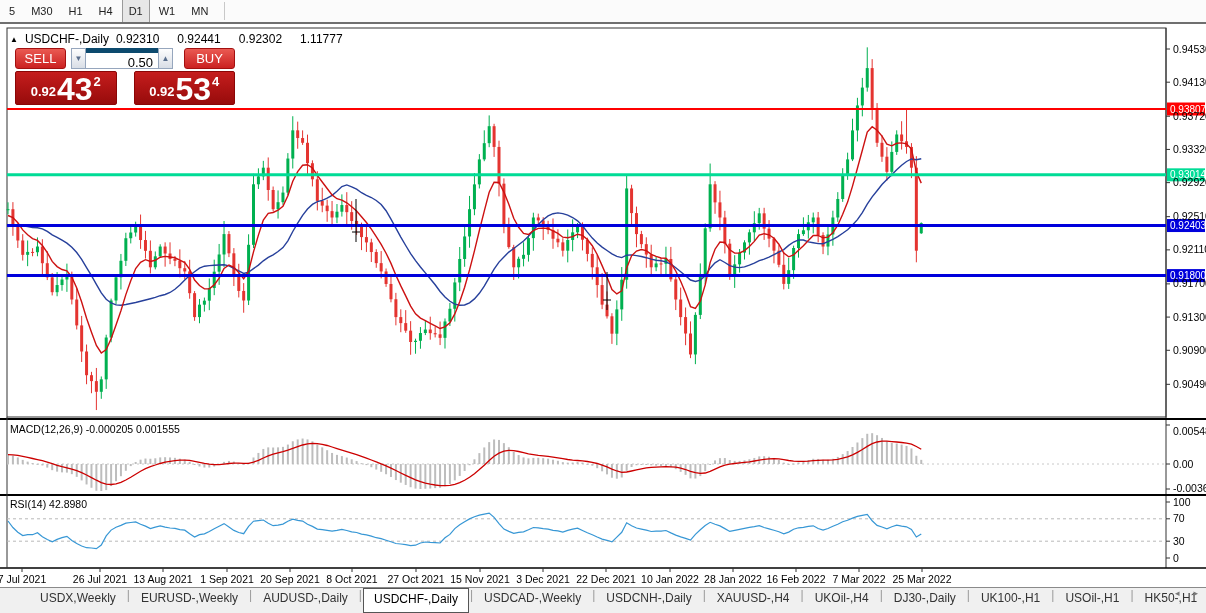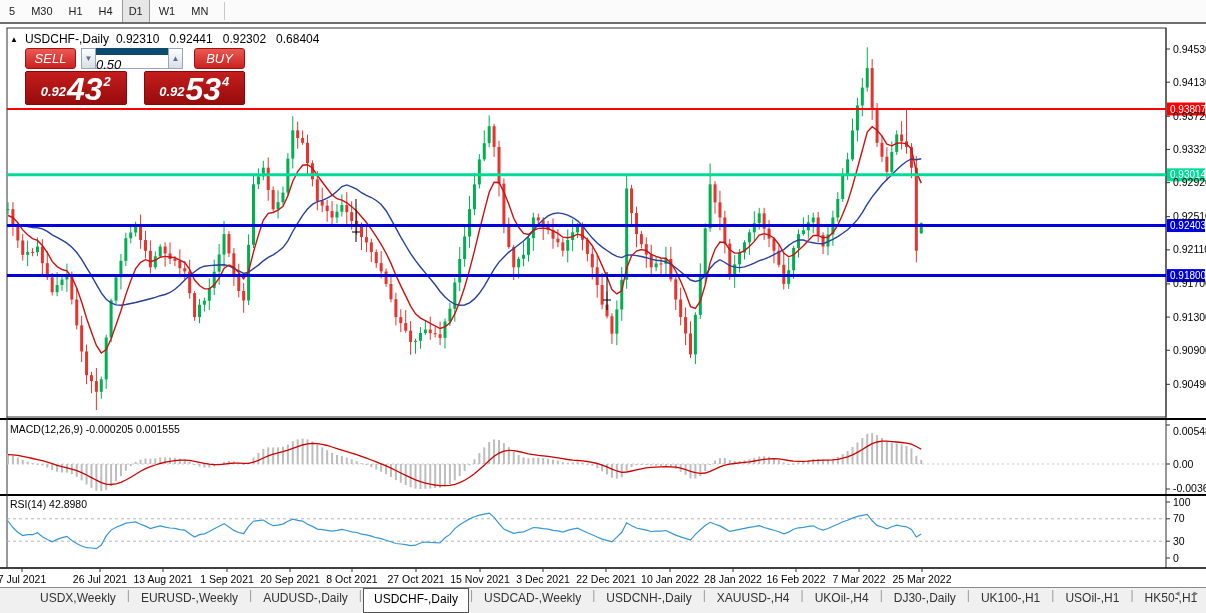--- a/index.html
+++ b/index.html
@@ -9,34 +9,34 @@
   .tf-btn{font-size:11px;color:#222;padding:2px 7px;margin:0 1px;cursor:default;}
   .tf-btn.active{background:#e7e7e7;border:1px solid #9a9a9a;padding:9px 6px;}
   .tf-sep{width:1px;height:18px;background:#c8c8c8;margin-left:8px;}
   
   .window{position:absolute;top:22px;left:0;width:1206px;height:565px;background:#fff;
     border-top:2px solid #6f6f6f;}
   .window svg{position:absolute;top:0;left:0;}
   .chart-title{position:absolute;left:10px;top:8px;display:flex;align-items:center;gap:7px;
     font-size:12px;color:#000;z-index:5;}
   .chart-title .arr{font-size:8px;color:#000;}
-  .ohlc{display:flex;gap:10px;}
+  .ohlc{display:flex;gap:18px;}
   
-  .trade{position:absolute;left:25px;top:24px;width:220px;z-index:6;font-style:italic;}
+  .trade{position:absolute;left:15px;top:24px;width:220px;z-index:6;}
   .trow1{display:flex;height:21px;}
   .tbtn{width:51px;display:flex;align-items:center;justify-content:center;color:#fff;
     font-size:13px;background:linear-gradient(180deg,#ea5a52,#cb2121);
     border:1px solid #a31010;border-radius:3px;box-sizing:border-box;cursor:pointer;}
   .buy-btn{margin-left:auto;}
   .stepper{display:flex;margin-left:5px;height:21px;box-sizing:border-box;}
   .step-btn{width:15px;display:flex;align-items:center;justify-content:center;
     background:linear-gradient(180deg,#fdfdfd,#d9dee6);border:1px solid #96a6bd;color:#5a6e8c;
     font-size:8px;box-sizing:border-box;cursor:pointer;}
-  .vol{width:72px;background:#fff;border-top:7px solid #0c4a6e;border-bottom:1px solid #96a6bd;
-    font-size:13px;color:#000;line-height:19px;padding-right:5px;box-sizing:border-box;}
+  .vol{width:72px;background:#fff;border-top:5px solid #0c4a6e;border-bottom:1px solid #96a6bd;
+    font-size:13px;color:#000;text-align:right;line-height:19px;padding-right:5px;box-sizing:border-box;}
   .trow2{display:flex;margin-top:2px;gap:17px;}
   .pbox{width:107px;height:34px;background:linear-gradient(180deg,#c51d1d,#970b0b);
     border:1px solid #8b0606;border-radius:2px;box-sizing:border-box;color:#fff;
     display:flex;align-items:flex-end;justify-content:center;padding-bottom:2px;cursor:pointer;}
   .pbox .pre{font-size:13px;font-weight:bold;margin-bottom:3px;margin-right:1px;}
   .pbox .big{font-size:32px;font-weight:bold;line-height:26px;}
   .pbox .sup{font-size:13px;font-weight:bold;margin-bottom:13px;margin-left:1px;}
   
   .tabs{position:absolute;top:587px;left:0;width:1206px;height:26px;background:#f0f0f0;
     border-top:1px solid #8a8a8a;display:flex;padding-left:30px;
@@ -723,21 +723,21 @@
       <text x="922" y="559" font-size="10.5" fill="#000000" font-family="Liberation Sans, sans-serif" text-anchor="middle">25 Mar 2022</text>
     </svg>
 
   <div class="chart-title">
     <span class="arr">▲</span>
     <span>USDCHF-,Daily</span>
     <span class="ohlc">
       <span>0.92310</span>
       <span>0.92441</span>
       <span>0.92302</span>
-      <span>0.68404</span>
+      <span>1.11777</span>
     </span>
   </div>
 
   <div class="trade">
     <div class="trow1">
       <div class="tbtn sell-btn">SELL</div>
       <div class="stepper">
         <div class="step-btn">▼</div>
         <div class="vol">0.50</div>
         <div class="step-btn">▲</div>

